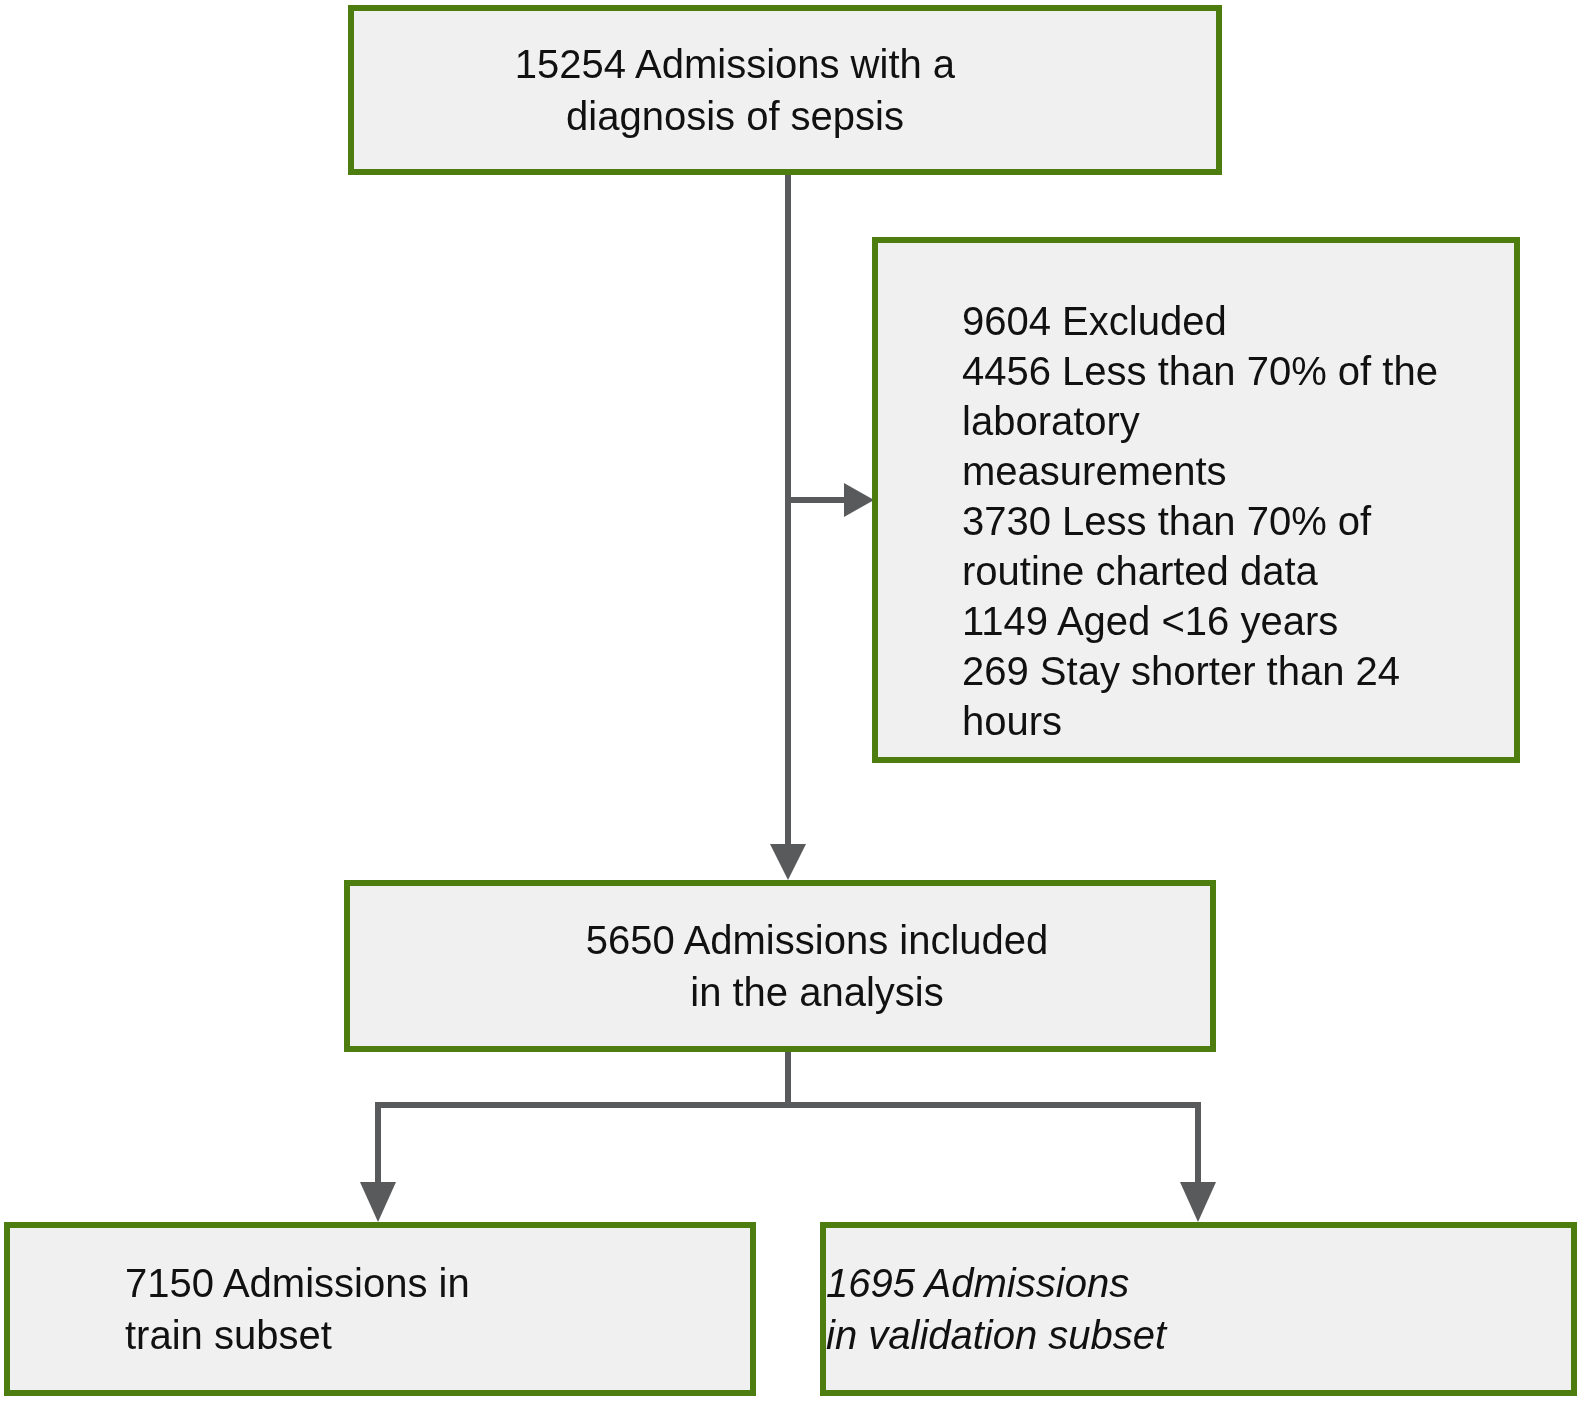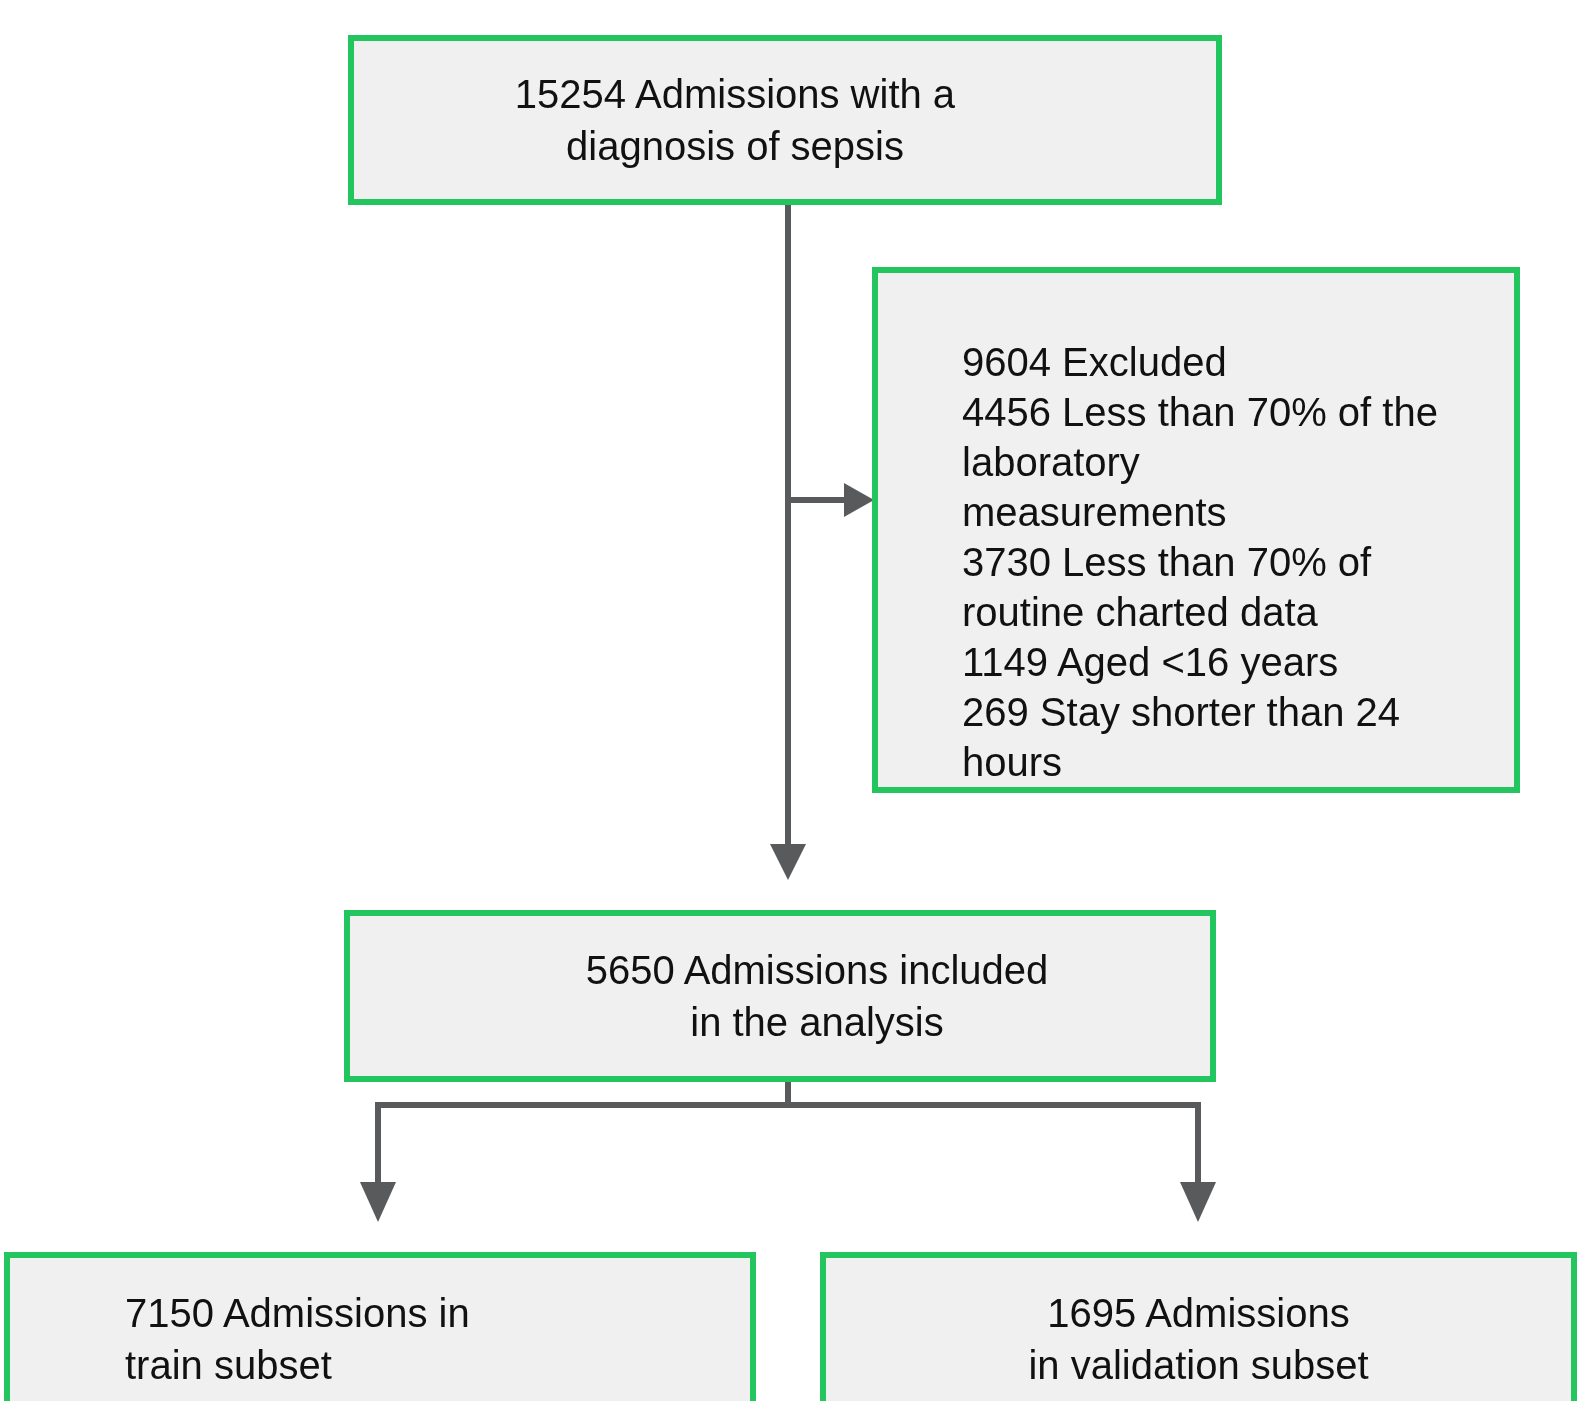--- a/index.html
+++ b/index.html
@@ -28,41 +28,40 @@
     stroke-width: 6;
   }
   .connectors polygon {
     fill: #595a5c;
     stroke: none;
   }
   .box {
     position: absolute;
     box-sizing: border-box;
     background: #f0f0f0;
-    border: 6px solid #22c55e;
+    border: 6px solid #4d7c0f;
     display: flex;
     align-items: center;
-    margin-top: 30px;
   }
   .box-text {
     white-space: pre-line;
     font-size: 40px;
     line-height: 52px;
     width: 100%;
   }
   .box-source {
     left: 348px; top: 5px; width: 874px; height: 170px;
   }
   .box-source .box-text {
     text-align: center;
     padding-right: 100px;
   }
   .box-excluded {
     left: 872px; top: 237px; width: 648px; height: 526px;
-    align-items: flex-end;
+    align-items: center;
   }
   .box-excluded .box-text {
     line-height: 50px;
     padding: 42px 20px 0 84px;
     text-align: left;
   }
   .box-included {
     left: 344px; top: 880px; width: 872px; height: 172px;
   }
   .box-included .box-text {
@@ -73,21 +72,22 @@
     left: 4px; top: 1222px; width: 752px; height: 174px;
   }
   .box-train .box-text {
     padding-left: 115px;
     text-align: left;
   }
   .box-validation {
     left: 820px; top: 1222px; width: 757px; height: 174px;
   }
   .box-validation .box-text {
-    text-align: center;
+    text-align: left;
+    font-style: italic;
   }
 </style>
 </head>
 <body>
 
 <div class="canvas">
 
   <svg class="connectors" viewBox="0 0 1583 1401" xmlns="http://www.w3.org/2000/svg">
 
     <line x1="788" y1="175" x2="788" y2="848"></line>

